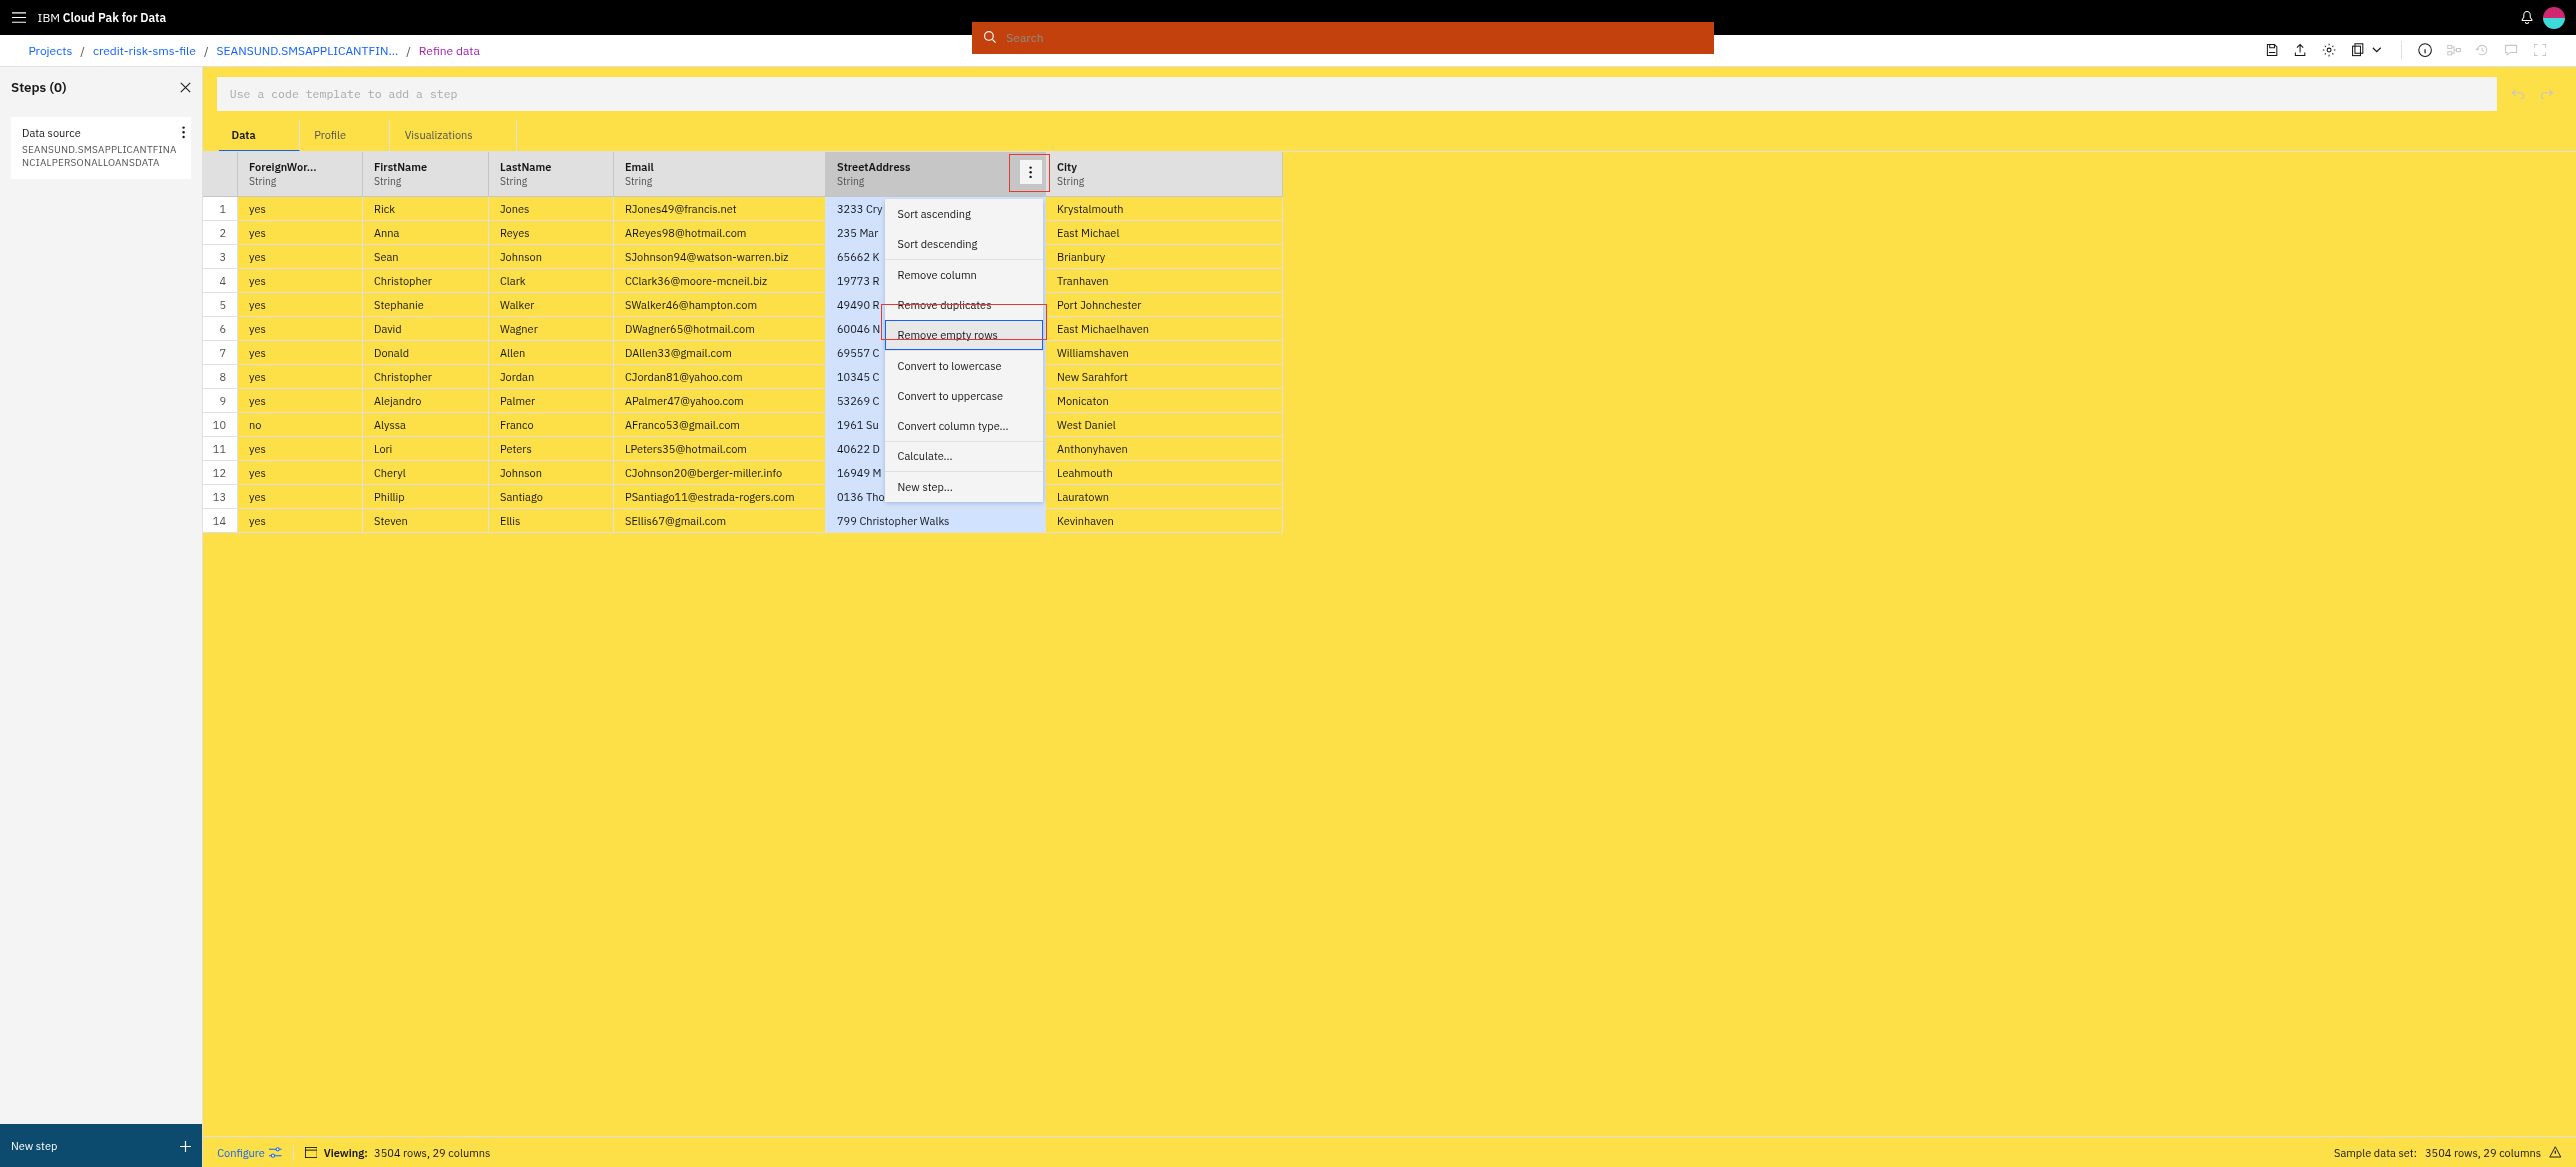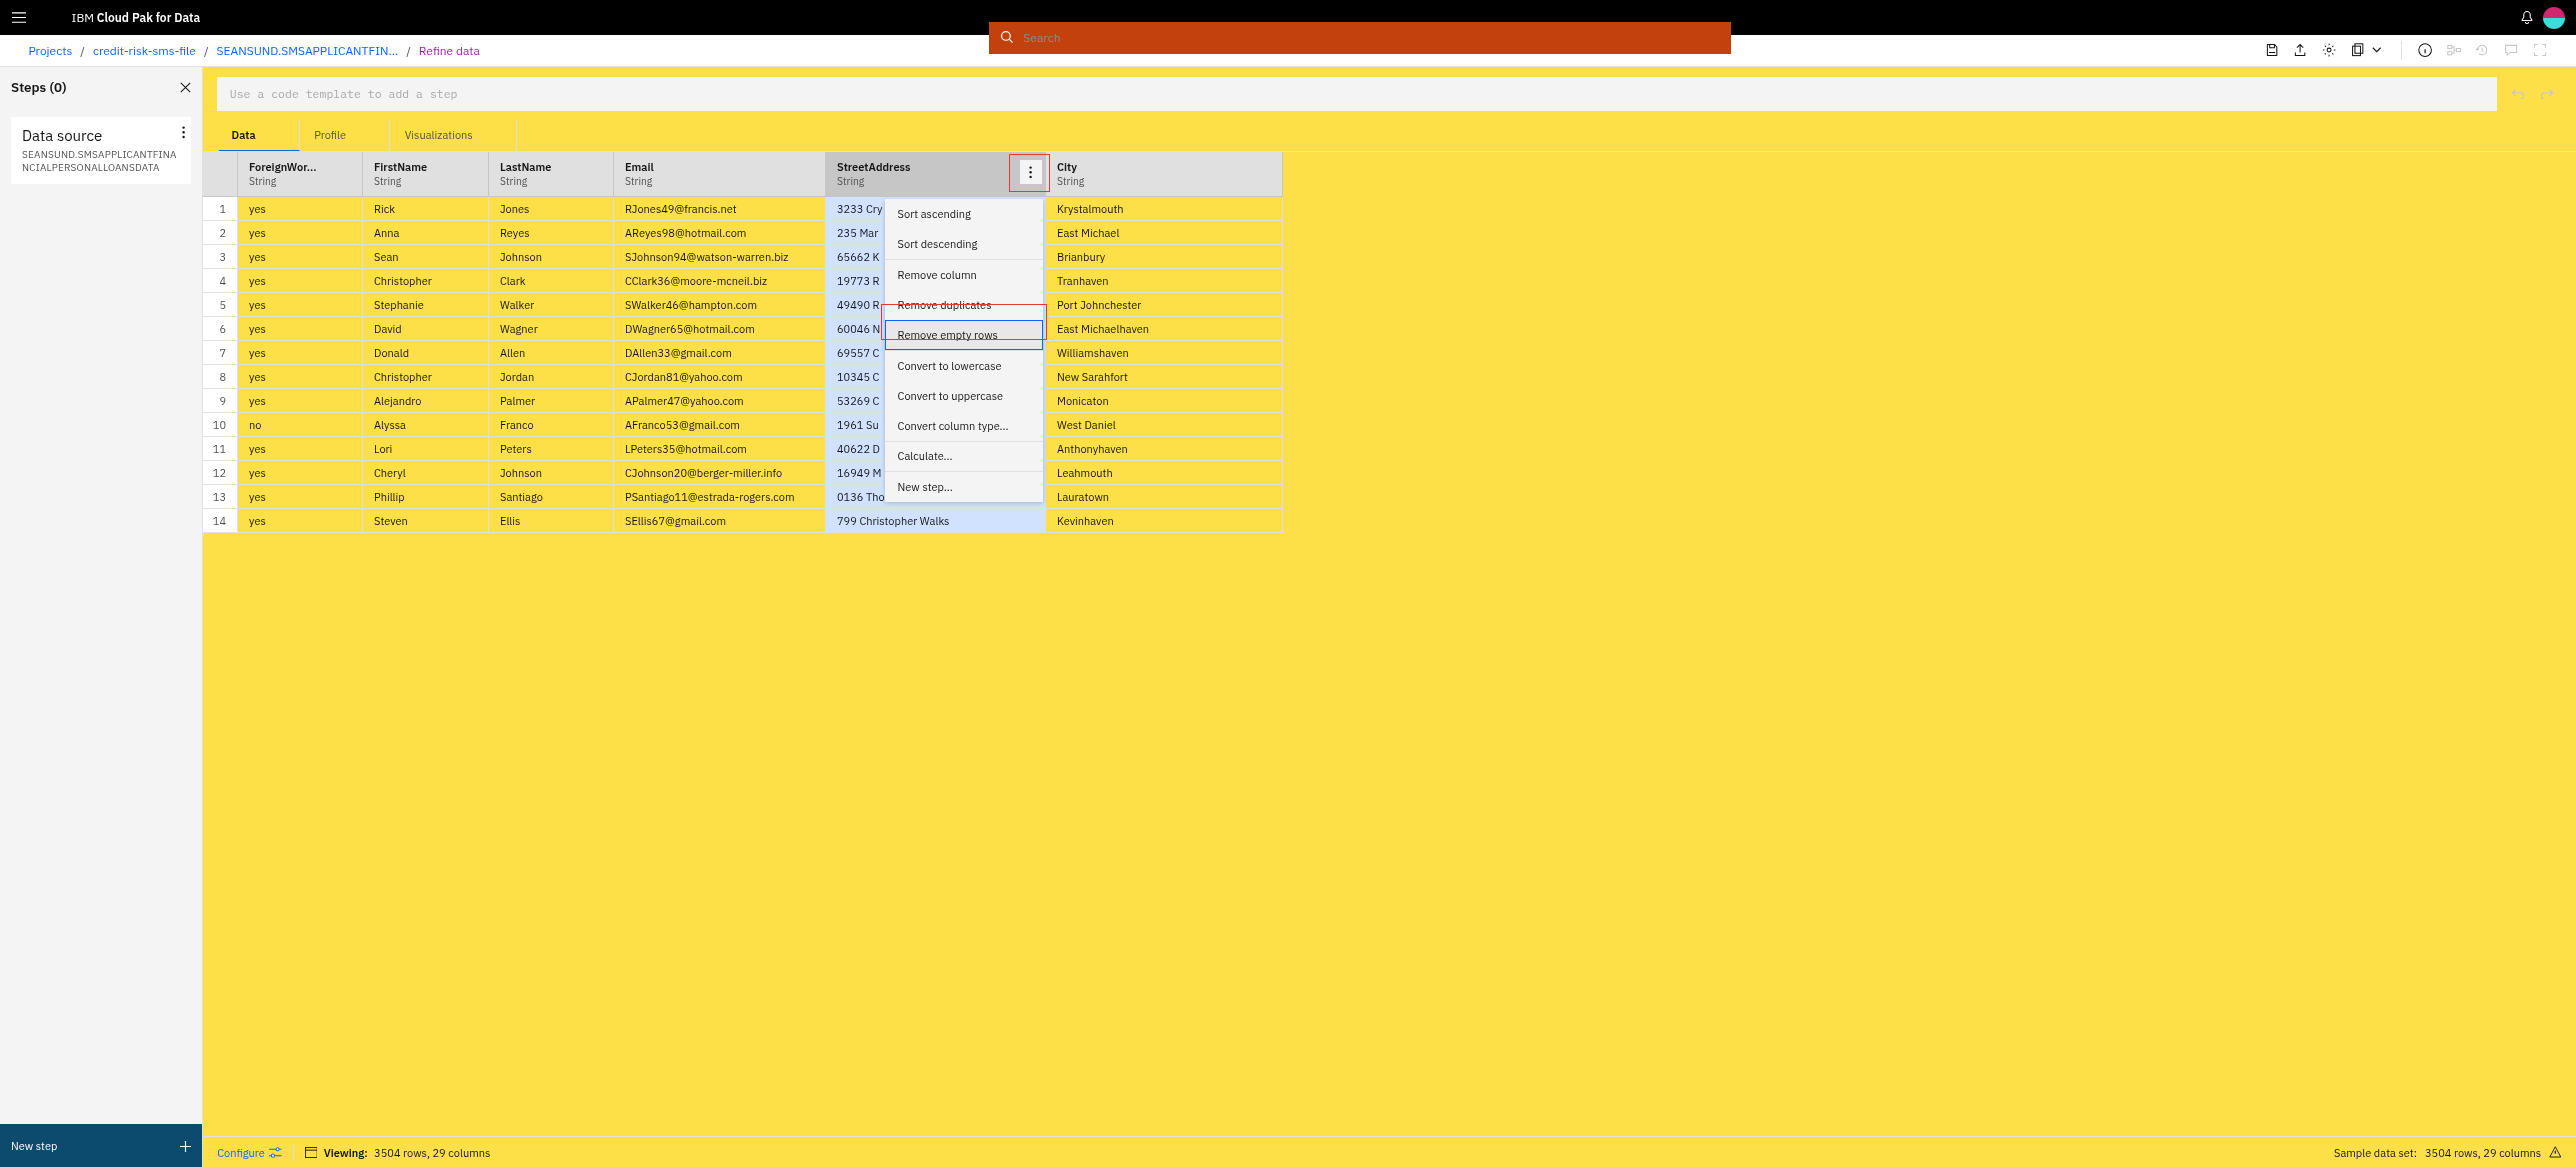--- a/index.html
+++ b/index.html
@@ -1,19 +1,19 @@
 <!DOCTYPE html>
 <html style="font-size:12.6px"><head>
 <meta charset="utf-8">
 <style>
 * { margin: 0; padding: 0; box-sizing: border-box; font-family: "IBM Plex Sans", -apple-system, BlinkMacSystemFont, sans-serif; }
 body { font-size: 11px; color: #161616; background: #fff; overflow: hidden; }
 
 
-.header { display: flex; align-items: center; height: 35px; background: #000; color: #fff; padding: 0 6.3px; gap: 34px; }
+.header { display: flex; align-items: center; height: 35px; background: #000; color: #fff; padding: 0 6.3px; }
 .hamburger { width: 25px; height: 25px; display: flex; align-items: center; justify-content: center; cursor: pointer; }
 .brand { margin-left: 6.3px; font-size: 12px; }
 .brand .ibm { font-weight: 400; }
 .brand .rest { font-weight: 600; }
 .search-wrap { flex: 1; display: flex; justify-content: center; }
 .search { display: flex; align-items: center; background: #c2410c; height: 32px; width: 742px; padding: 0 11px; margin-top: 40px; }
 .search input { background: transparent; border: none; outline: none; color: #c6c6c6; font-size: 12px; margin-left: 9.5px; flex: 1; }
 .search input::placeholder { color: #8d8d8d; }
 .header-right { display: flex; align-items: center; gap: 8px; margin-left: auto; padding-right: 4.7px; }
 .bell { width: 16px; height: 16px; }
@@ -31,21 +31,21 @@
 .sub-actions .divider { width: 0.8px; height: 19px; background: #e0e0e0; margin: 0 3.2px; }
 .sub-actions .icon.dim { color: #c6c6c6; }
 
 
 .layout { display: flex; height: calc(100vh - 66px); }
 .sidebar { width: 203px; background: #f4f4f4; border-right: 0.8px solid #e0e0e0; display: flex; flex-direction: column; }
 .steps-header { display: flex; align-items: center; justify-content: space-between; padding: 11px 11px 11px 11px; }
 .steps-header h2 { font-size: 13.4px; font-weight: 600; }
 .steps-close { cursor: pointer; }
 .ds-card { background: #fff; margin: 9.5px 11px; padding: 9.5px 11px; position: relative; }
-.ds-card .label { font-size: 15px; color: #161616; margin-bottom: 3.2px; }
+.ds-card .label { font-size: 11px; color: #161616; margin-bottom: 3.2px; }
 .ds-card .value { font-size: 10px; color: #525252; letter-spacing: 0.2px; word-break: break-all; }
 .ds-card .dots { position: absolute; right: 6.3px; top: 9.5px; cursor: pointer; }
 .new-step { margin-top: auto; background: #0c4a6e; color: #fff; height: 44px; display: flex; align-items: center; padding: 0 11px; font-size: 11px; position: relative; cursor: pointer; }
 .new-step .plus { position: absolute; right: 11px; }
 
 .main { flex: 1; display: flex; flex-direction: column; background: #fde047; min-width: 0; }
 .code-row { display: flex; align-items: center; padding: 9.5px 14.2px; gap: 14.2px; }
 .code-input { flex: 1; background: #f4f4f4; border: none; outline: none; padding: 9.5px 12.6px; font-family: "IBM Plex Mono", monospace; font-size: 11.5px; color: #525252; }
 .code-input::placeholder { color: #a8a8a8; }
 .undo-redo { display: flex; gap: 14.2px; color: #c6c6c6; padding-right: 8px; }

